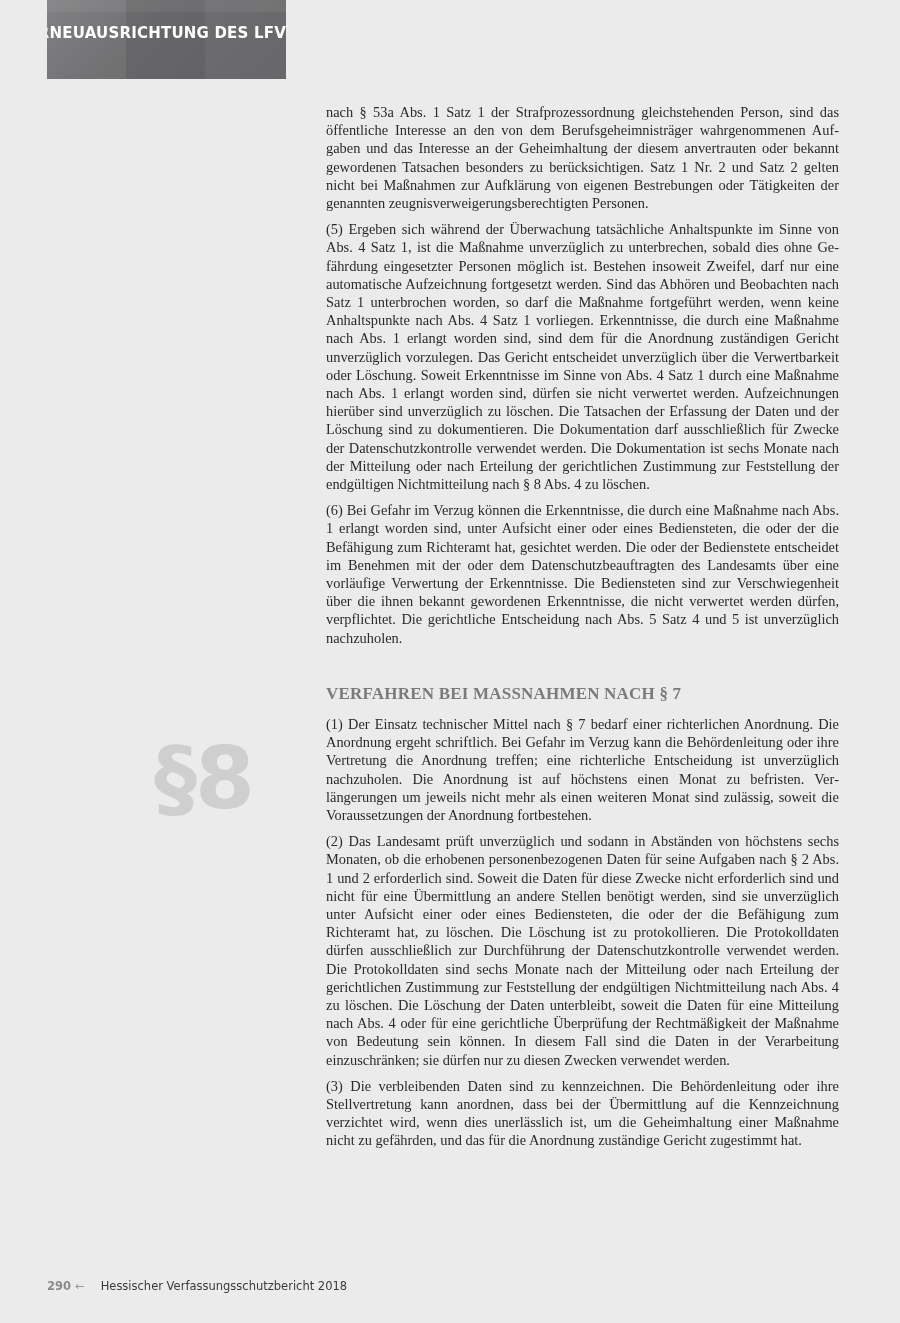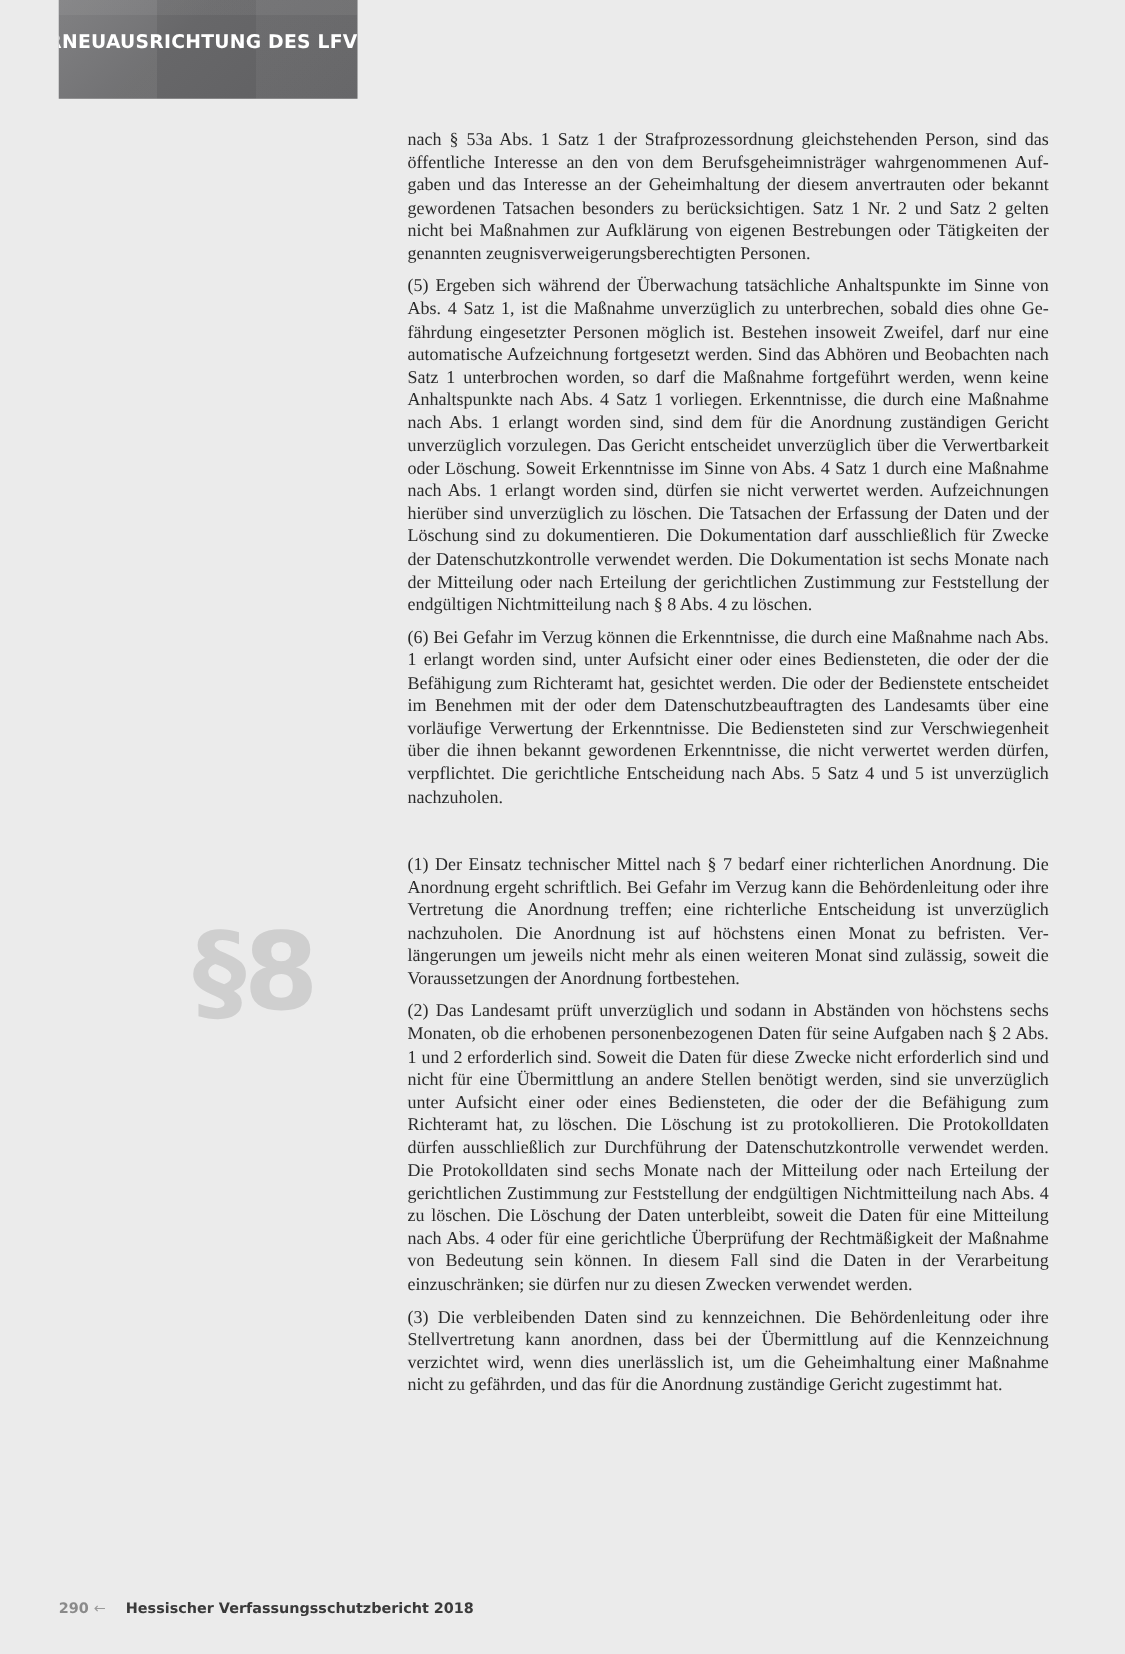--- a/index.html
+++ b/index.html
@@ -96,40 +96,41 @@
       color: #8a8a8a;
       font-weight: bold;
     }
     .arrow {
       color: #9a9a9a;
       margin-left: 4px;
       margin-right: 16px;
     }
     .pub-title {
       color: #3a3a3a;
-      font-weight: bold;
+      font-weight: normal;
     }
   </style>
 </head>
 <body>
 
 <div class="header-box">
   <div class="header-line">GESETZ ZUR</div>
   <div class="header-line">NEUAUSRICHTUNG DES LFV</div>
 </div>
 
 <div class="section-num">§8</div>
 
 <div class="content">
   <p class="para">nach § 53a Abs. 1 Satz 1 der Strafprozessordnung gleichstehenden Person, sind das öffentliche Interesse an den von dem Berufsgeheimnisträger wahrgenommenen Auf­gaben und das Interesse an der Geheimhaltung der diesem anvertrauten oder bekannt gewordenen Tatsachen besonders zu berücksichtigen. Satz 1 Nr. 2 und Satz 2 gelten nicht bei Maßnahmen zur Aufklärung von eigenen Bestrebungen oder Tätigkeiten der genannten zeugnisverweigerungsberechtigten Personen.</p>
   <p class="para">(5) Ergeben sich während der Überwachung tatsächliche Anhaltspunkte im Sinne von Abs. 4 Satz 1, ist die Maßnahme unverzüglich zu unterbrechen, sobald dies ohne Ge­fährdung eingesetzter Personen möglich ist. Bestehen insoweit Zweifel, darf nur eine automatische Aufzeichnung fortgesetzt werden. Sind das Abhören und Beobachten nach Satz 1 unterbrochen worden, so darf die Maßnahme fortgeführt werden, wenn keine Anhaltspunkte nach Abs. 4 Satz 1 vorliegen. Erkenntnisse, die durch eine Maß­nahme nach Abs. 1 erlangt worden sind, sind dem für die Anordnung zuständigen Gericht unverzüglich vorzulegen. Das Gericht entscheidet unverzüglich über die Ver­wertbarkeit oder Löschung. Soweit Erkenntnisse im Sinne von Abs. 4 Satz 1 durch eine Maßnahme nach Abs. 1 erlangt worden sind, dürfen sie nicht verwertet werden. Aufzeichnungen hierüber sind unverzüglich zu löschen. Die Tatsachen der Erfassung der Daten und der Löschung sind zu dokumentieren. Die Dokumentation darf aus­schließlich für Zwecke der Datenschutzkontrolle verwendet werden. Die Dokumen­tation ist sechs Monate nach der Mitteilung oder nach Erteilung der gerichtlichen Zustimmung zur Feststellung der endgültigen Nichtmitteilung nach § 8 Abs. 4 zu lö­schen.</p>
   <p class="para">(6) Bei Gefahr im Verzug können die Erkenntnisse, die durch eine Maßnahme nach Abs. 1 erlangt worden sind, unter Aufsicht einer oder eines Bediensteten, die oder der die Befähigung zum Richteramt hat, gesichtet werden. Die oder der Bedienstete ent­scheidet im Benehmen mit der oder dem Datenschutzbeauftragten des Landesamts über eine vorläufige Verwertung der Erkenntnisse. Die Bediensteten sind zur Ver­schwiegenheit über die ihnen bekannt gewordenen Erkenntnisse, die nicht verwertet werden dürfen, verpflichtet. Die gerichtliche Entscheidung nach Abs. 5 Satz 4 und 5 ist unverzüglich nachzuholen.</p>
 
   <div style="height:28px"></div>
 
+  <h2 class="section-title">VERFAHREN BEI MASSNAHMEN NACH § 7</h2>
   <p class="para">(1) Der Einsatz technischer Mittel nach § 7 bedarf einer richterlichen Anordnung. Die Anordnung ergeht schriftlich. Bei Gefahr im Verzug kann die Behördenleitung oder ihre Vertretung die Anordnung treffen; eine richterliche Entscheidung ist unver­züglich nachzuholen. Die Anordnung ist auf höchstens einen Monat zu befristen. Ver­längerungen um jeweils nicht mehr als einen weiteren Monat sind zulässig, soweit die Voraussetzungen der Anordnung fortbestehen.</p>
   <p class="para">(2) Das Landesamt prüft unverzüglich und sodann in Abständen von höchstens sechs Monaten, ob die erhobenen personenbezogenen Daten für seine Aufgaben nach § 2 Abs. 1 und 2 erforderlich sind. Soweit die Daten für diese Zwecke nicht erforderlich sind und nicht für eine Übermittlung an andere Stellen benötigt werden, sind sie un­verzüglich unter Aufsicht einer oder eines Bediensteten, die oder der die Befähigung zum Richteramt hat, zu löschen. Die Löschung ist zu protokollieren. Die Protokoll­daten dürfen ausschließlich zur Durchführung der Datenschutzkontrolle verwendet werden. Die Protokolldaten sind sechs Monate nach der Mitteilung oder nach Erteilung der gerichtlichen Zustimmung zur Feststellung der endgültigen Nichtmit­teilung nach Abs. 4 zu löschen. Die Löschung der Daten unterbleibt, soweit die Daten für eine Mitteilung nach Abs. 4 oder für eine gerichtliche Überprüfung der Rechtmä­ßigkeit der Maßnahme von Bedeutung sein können. In diesem Fall sind die Daten in der Verarbeitung einzuschränken; sie dürfen nur zu diesen Zwecken verwendet wer­den.</p>
   <p class="para">(3) Die verbleibenden Daten sind zu kennzeichnen. Die Behördenleitung oder ihre Stellvertretung kann anordnen, dass bei der Übermittlung auf die Kennzeichnung verzichtet wird, wenn dies unerlässlich ist, um die Geheimhaltung einer Maßnahme nicht zu gefährden, und das für die Anordnung zuständige Gericht zugestimmt hat.</p>
 </div>
 
 <div class="footer">
   <span class="page-num">290</span>
   <span class="arrow">←</span>
   <span class="pub-title">Hessischer Verfassungsschutzbericht 2018</span>
 </div>

